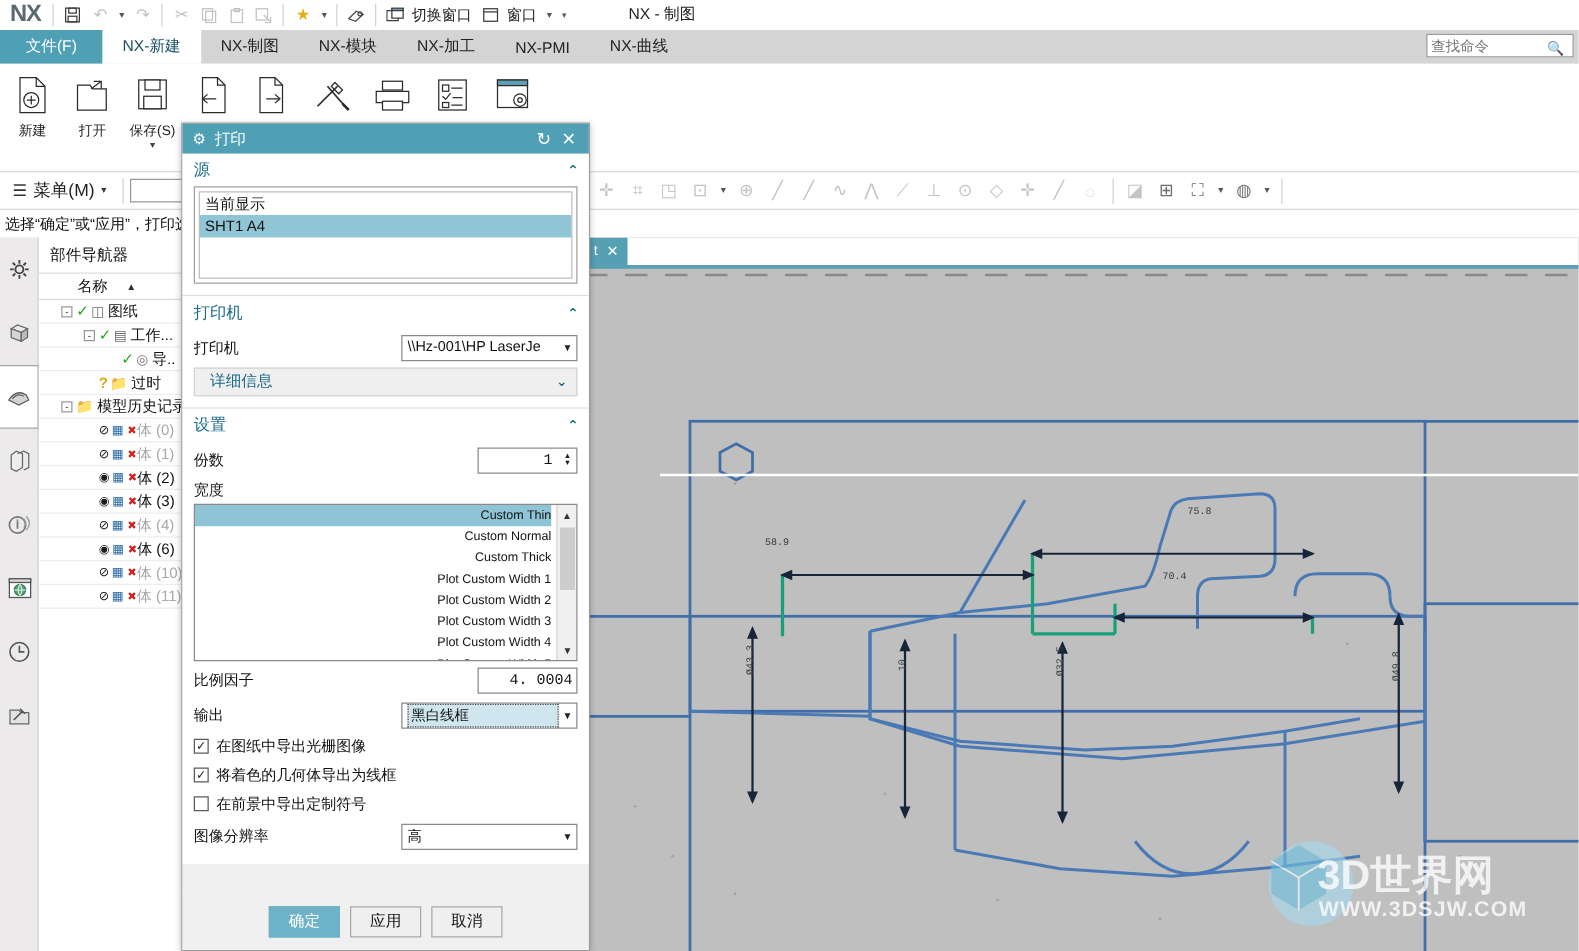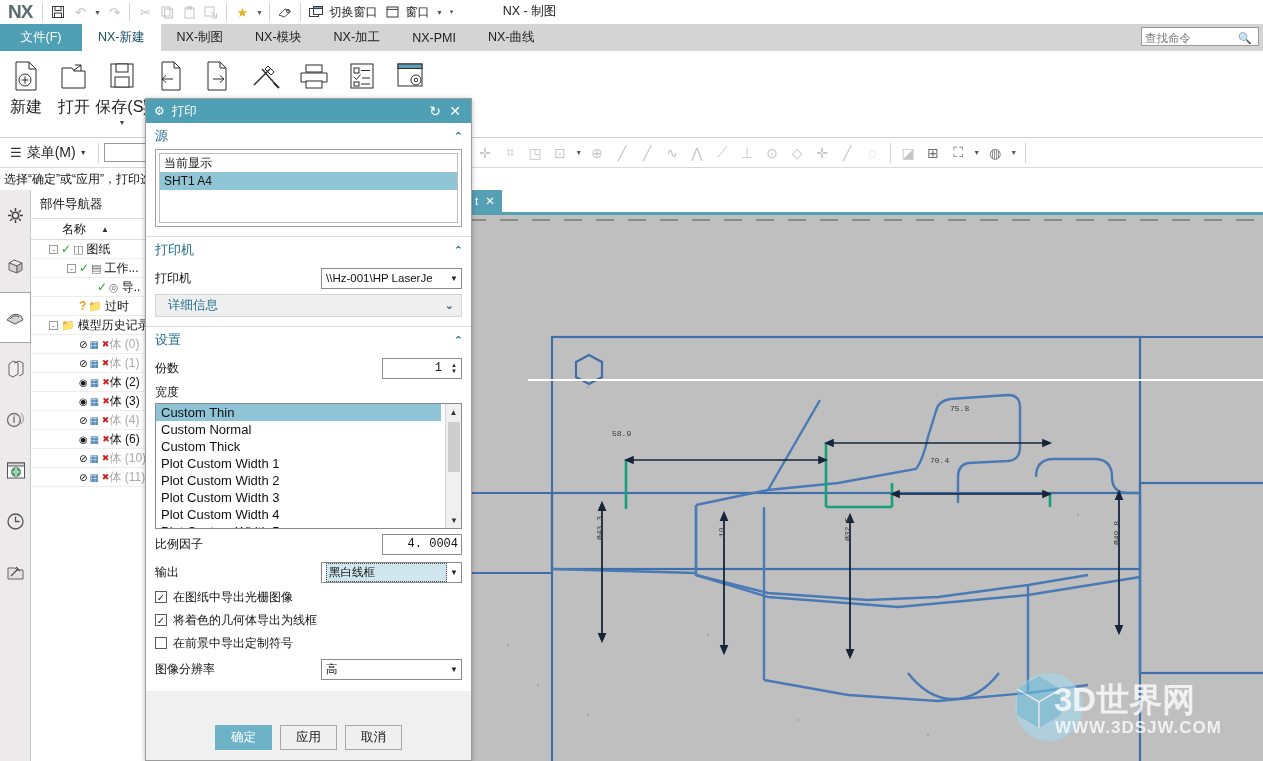--- a/index.html
+++ b/index.html
@@ -59,21 +59,21 @@
   .cmd-search .mag{ font-size:11px; color:#777; }
 
   
   .ribbon{
     position:absolute; left:0; top:51px; width:1263px; height:87px;
     background:#ffffff; border-bottom:1px solid #cfcfcf;
   }
   .rgroup{ position:absolute; top:2px; display:flex; }
   .rbtn{ width:48px; display:flex; flex-direction:column; align-items:center; padding-top:5px; }
   .rico{ height:36px; display:flex; align-items:center; justify-content:center; }
-  .rlbl{ font-size:16px; color:#1f1f1f; margin-top:3px; white-space:nowrap; }
+  .rlbl{ font-size:11px; color:#1f1f1f; margin-top:3px; white-space:nowrap; }
   .rcaret{ font-size:7px; color:#444; margin-top:1px; }
 
   
   .menurow{
     position:absolute; left:0; top:138px; width:1263px; height:30px;
     background:#ffffff; border-bottom:1px solid #d8d8d8; display:flex; align-items:center;
   }
   .hamburger{ font-size:13px; color:#333; padding:0 5px 0 10px; }
   .menu-label{ font-size:14px; color:#1f1f1f; }
   .menu-caret{ font-size:7px; color:#333; margin:0 6px 0 4px; }
@@ -205,21 +205,21 @@
     display:flex; align-items:center; justify-content:flex-end; padding-right:3px;
     font-size:12px; color:#111; font-family:"Liberation Mono","DejaVu Sans Mono",monospace;
     overflow:hidden;
   }
 
   .widthlist{
     border:1px solid #8a8a8a; background:#ffffff; height:126px; margin-top:2px;
     position:relative; overflow:hidden;
   }
   .wl-items{ width:285px; }
-  .wl-item{ height:17px; line-height:17px; padding-left:5px; font-size:13px; color:#111; }
+  .wl-item{ height:17px; line-height:17px; padding-left:5px; font-size:10px; color:#111;text-align:right; }
   .wl-item.sel{ background:#8ec4d6; }
   .wl-scroll{
     position:absolute; right:0; top:0; width:16px; height:124px; background:#f0f0f0;
     border-left:1px solid #d4d4d4;
   }
   .wl-arrow{ height:16px; display:flex; align-items:center; justify-content:center; font-size:8px; color:#333; }
   .wl-thumb{ position:absolute; left:2px; top:18px; width:12px; height:50px; background:#cdcdcd; }
 
   .cbrow{ display:flex; align-items:center; height:22px; margin-top:1px; }
   .cbx{

